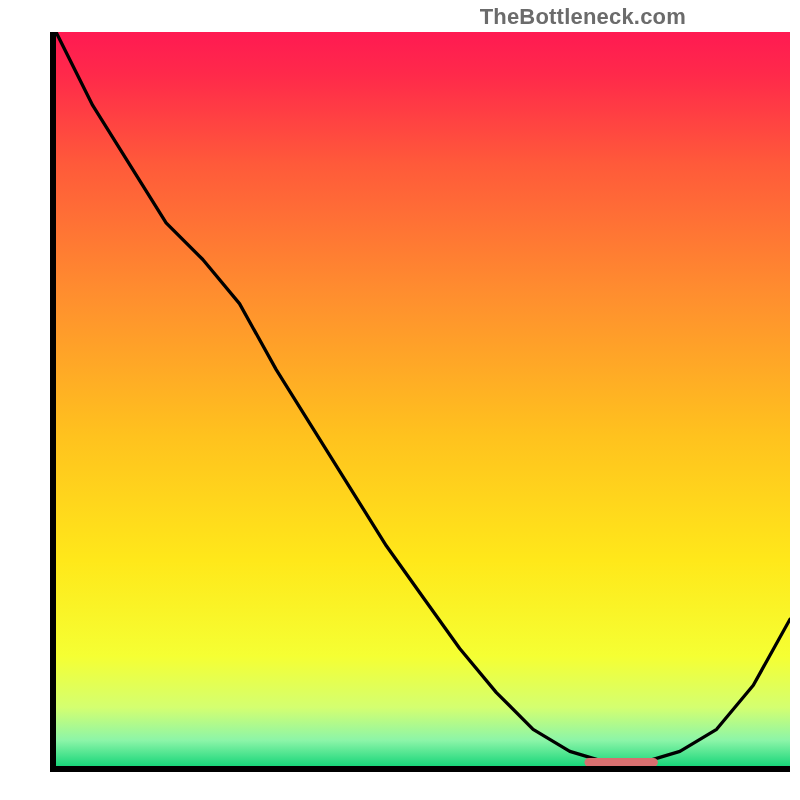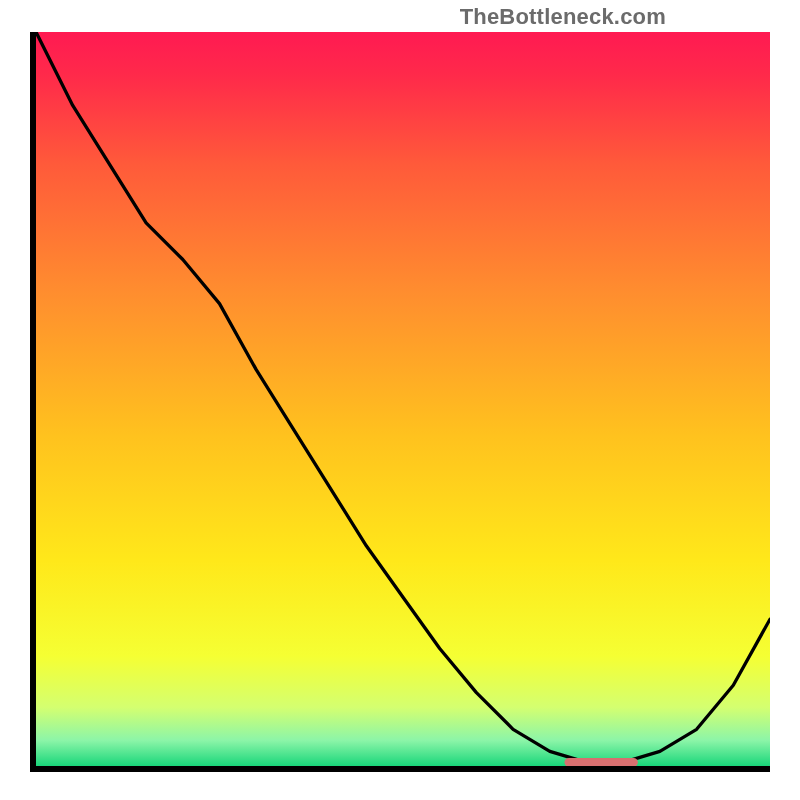--- a/index.html
+++ b/index.html
@@ -7,20 +7,21 @@
     padding: 0;
     width: 800px;
     height: 800px;
     background: #ffffff;
     font-family: Arial, Helvetica, sans-serif;
   }
   .chart-wrap {
     position: relative;
     width: 676px;
     height: 800px;
+    margin-left: 20px;
   }
   .watermark {
     position: absolute;
     top: 4px;
     right: 10px;
     font-size: 22px;
     font-weight: 600;
     color: #6b6b6b;
     letter-spacing: 0.2px;
   }

